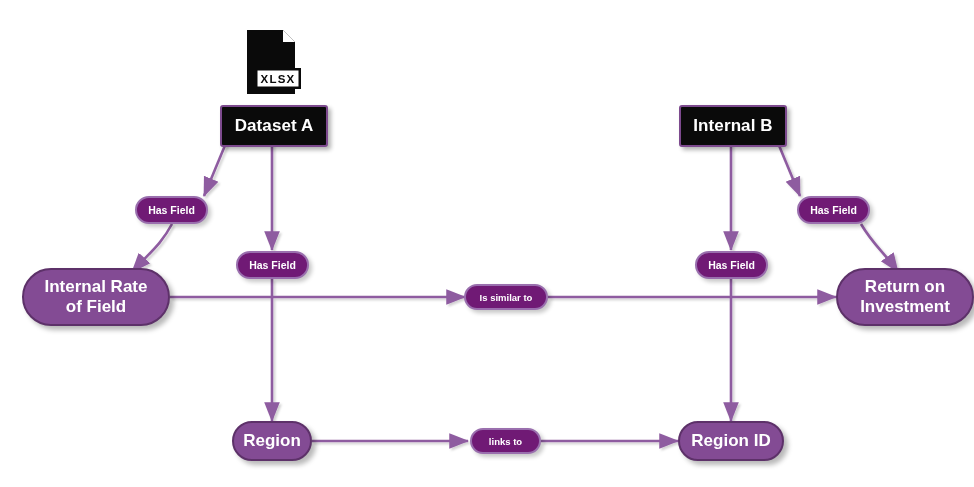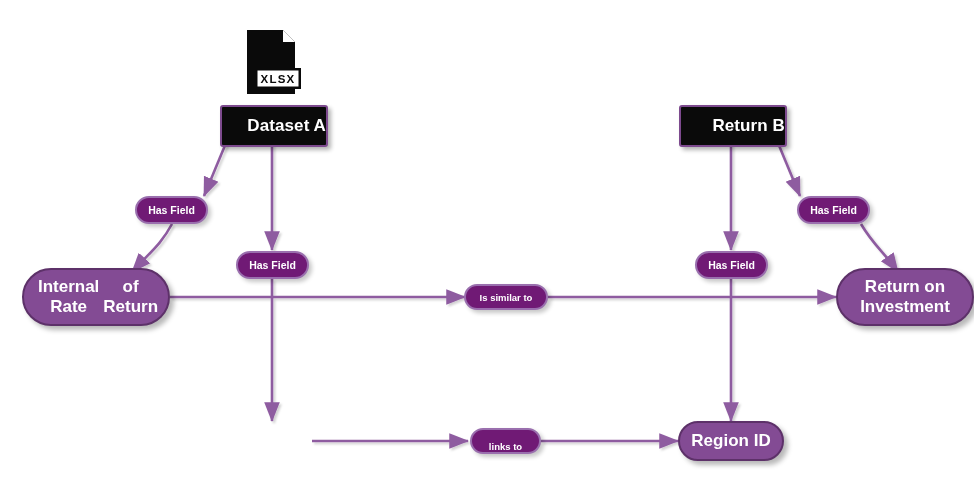--- a/index.html
+++ b/index.html
@@ -36,21 +36,21 @@
 
   
   .dataset-box {
     position: absolute;
     background: #0a0a0a;
     border: 2.5px solid #7d4a8e;
     border-radius: 3px;
     box-shadow: 3px 3px 4px rgba(0,0,0,0.30);
     display: flex;
     align-items: center;
-    justify-content: flex-end;
+    justify-content: center;
     color: #ffffff;
     font-weight: bold;
     font-size: 17px;
     letter-spacing: 0.1px;
     white-space: nowrap;
   }
 
   
   .entity-node {
     position: absolute;
@@ -140,33 +140,36 @@
       <text x="33" y="54.6" text-anchor="middle" font-family="'Liberation Sans', sans-serif" font-size="11.5" font-weight="bold" letter-spacing="1.2" fill="#0a0a0a">XLSX</text>
     </svg>
   </div>
 
 
   <div class="dataset-box" style="left:220px; top:105px; width:104px; height:38px;">
     <span>Dataset A</span>
   </div>
 
   <div class="dataset-box" style="left:679px; top:105px; width:104px; height:38px;">
-    <span>Return B</span>
+    <span>Internal B</span>
   </div>
 
-  <div class="entity-node" style="left:22px; top:268px; width:148px; height:58px; flex-direction:row;">
+  <div class="entity-node" style="left:22px; top:268px; width:148px; height:58px; flex-direction:column;">
     <span>Internal Rate</span>
-    <span>of Return</span>
+    <span>of Field</span>
   </div>
 
   <div class="entity-node" style="left:836px; top:268px; width:138px; height:58px; flex-direction:column;">
     <span>Return on</span>
     <span>Investment</span>
   </div>
 
+  <div class="entity-node" style="left:232px; top:421px; width:80px; height:40px;">
+    <span>Region</span>
+  </div>
 
   <div class="entity-node" style="left:678px; top:421px; width:106px; height:40px;">
     <span>Region ID</span>
   </div>
 
   <div class="edge-label" style="left:135px; top:196px; width:73px; height:28px;">
     <span>Has Field</span>
   </div>
 
   <div class="edge-label" style="left:236px; top:251px; width:73px; height:28px;">
@@ -178,17 +181,17 @@
   </div>
 
   <div class="edge-label" style="left:695px; top:251px; width:73px; height:28px;">
     <span>Has Field</span>
   </div>
 
   <div class="edge-label small" style="left:464px; top:284px; width:84px; height:26px;">
     <span>Is similar to</span>
   </div>
 
-  <div class="edge-label small" style="left:470px; top:428px; width:71px; height:26px;align-items:flex-end;">
+  <div class="edge-label small" style="left:470px; top:428px; width:71px; height:26px;">
     <span>links to</span>
   </div>
 
 </div>
 
 </body></html>

